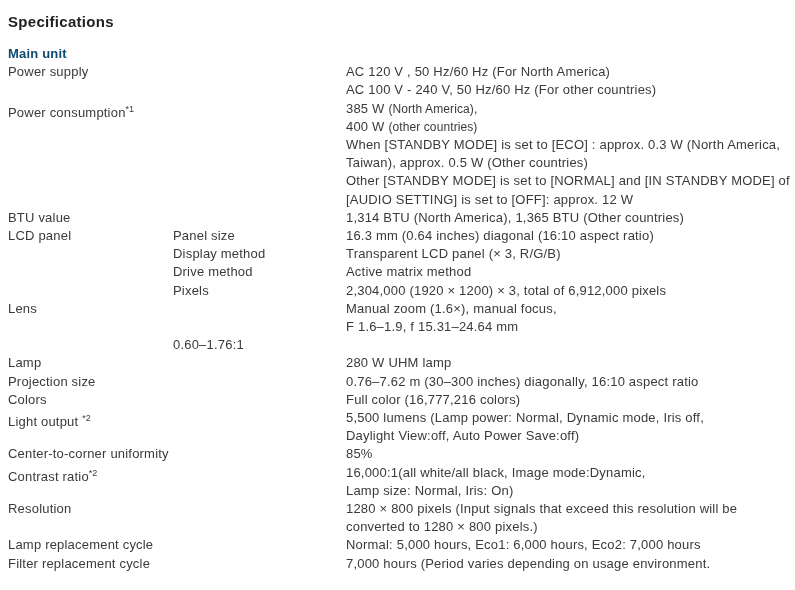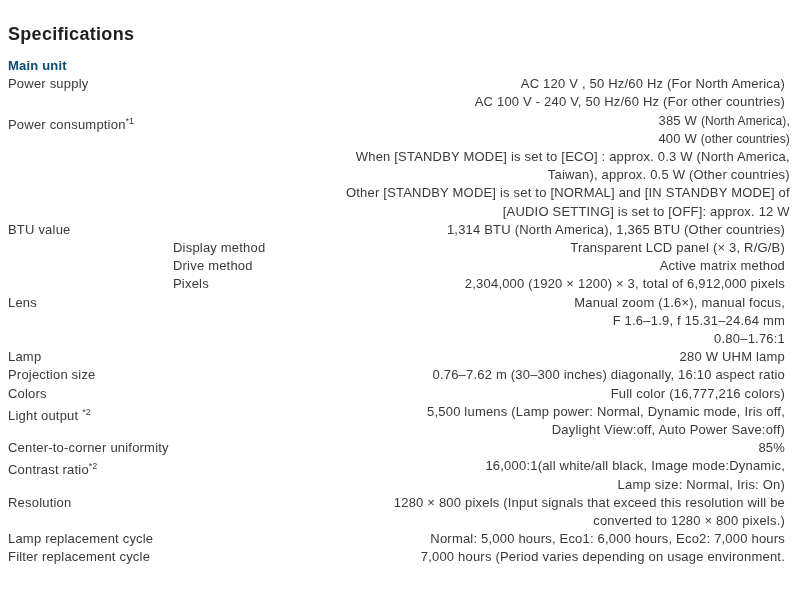--- a/index.html
+++ b/index.html
@@ -13,25 +13,25 @@
     overflow: hidden;
     font-family: "Liberation Sans", sans-serif;
     font-size: 13px;
     color: #3a3a3a;
     letter-spacing: 0.2px;
   }
   .page {
     padding: 8px 10px 0 8px;
   }
   .title {
-    font-size: 18px;
+    font-size: 15px;
     font-weight: bold;
     color: #1f1f1f;
     letter-spacing: 0.3px;
-    margin: 16px 0 13px 0;
+    margin: 4px 0 13px 0;
     line-height: 20px;
   }
   .section-heading {
     font-weight: bold;
     color: #0c4a6e;
     line-height: 18.2px;
   }
   .spec-table {
     width: 100%;
   }
@@ -45,21 +45,20 @@
     line-height: 18.2px;
   }
   .col-sublabel {
     flex: 0 0 173px;
     width: 173px;
     line-height: 18.2px;
   }
   .col-value {
     flex: 1 1 auto;
     line-height: 18.2px;
-    text-align: right;
   }
   .value-line {
     line-height: 18.2px;
     white-space: nowrap;
   }
   sup {
     font-size: 9px;
     letter-spacing: 0;
   }
   .small {
@@ -97,20 +96,27 @@
   </div>
 
   <div class="spec-row">
     <div class="col-label">BTU value</div>
     <div class="col-sublabel"></div>
     <div class="col-value">
           <div class="value-line">1,314 BTU (North America), 1,365 BTU (Other countries)</div>
         </div>
   </div>
 
+  <div class="spec-row">
+    <div class="col-label">LCD panel</div>
+    <div class="col-sublabel">Panel size</div>
+    <div class="col-value">
+          <div class="value-line">16.3 mm (0.64 inches) diagonal (16:10 aspect ratio)</div>
+        </div>
+  </div>
 
   <div class="spec-row">
     <div class="col-label"></div>
     <div class="col-sublabel">Display method</div>
     <div class="col-value">
           <div class="value-line">Transparent LCD panel (× 3, R/G/B)</div>
         </div>
   </div>
 
   <div class="spec-row">
@@ -134,21 +140,21 @@
     <div class="col-sublabel"></div>
     <div class="col-value">
           <div class="value-line">Manual zoom (1.6×), manual focus,</div>
           <div class="value-line">F 1.6–1.9, f 15.31–24.64 mm</div>
         </div>
   </div>
 
   <div class="spec-row">
     <div class="col-label"></div>
     <div class="col-value">
-          <div class="value-line">0.80–1.76:1</div>
+          <div class="value-line">0.60–1.76:1</div>
         </div>
   </div>
 
   <div class="spec-row">
     <div class="col-label">Lamp</div>
     <div class="col-sublabel"></div>
     <div class="col-value">
           <div class="value-line">280 W UHM lamp</div>
         </div>
   </div>

